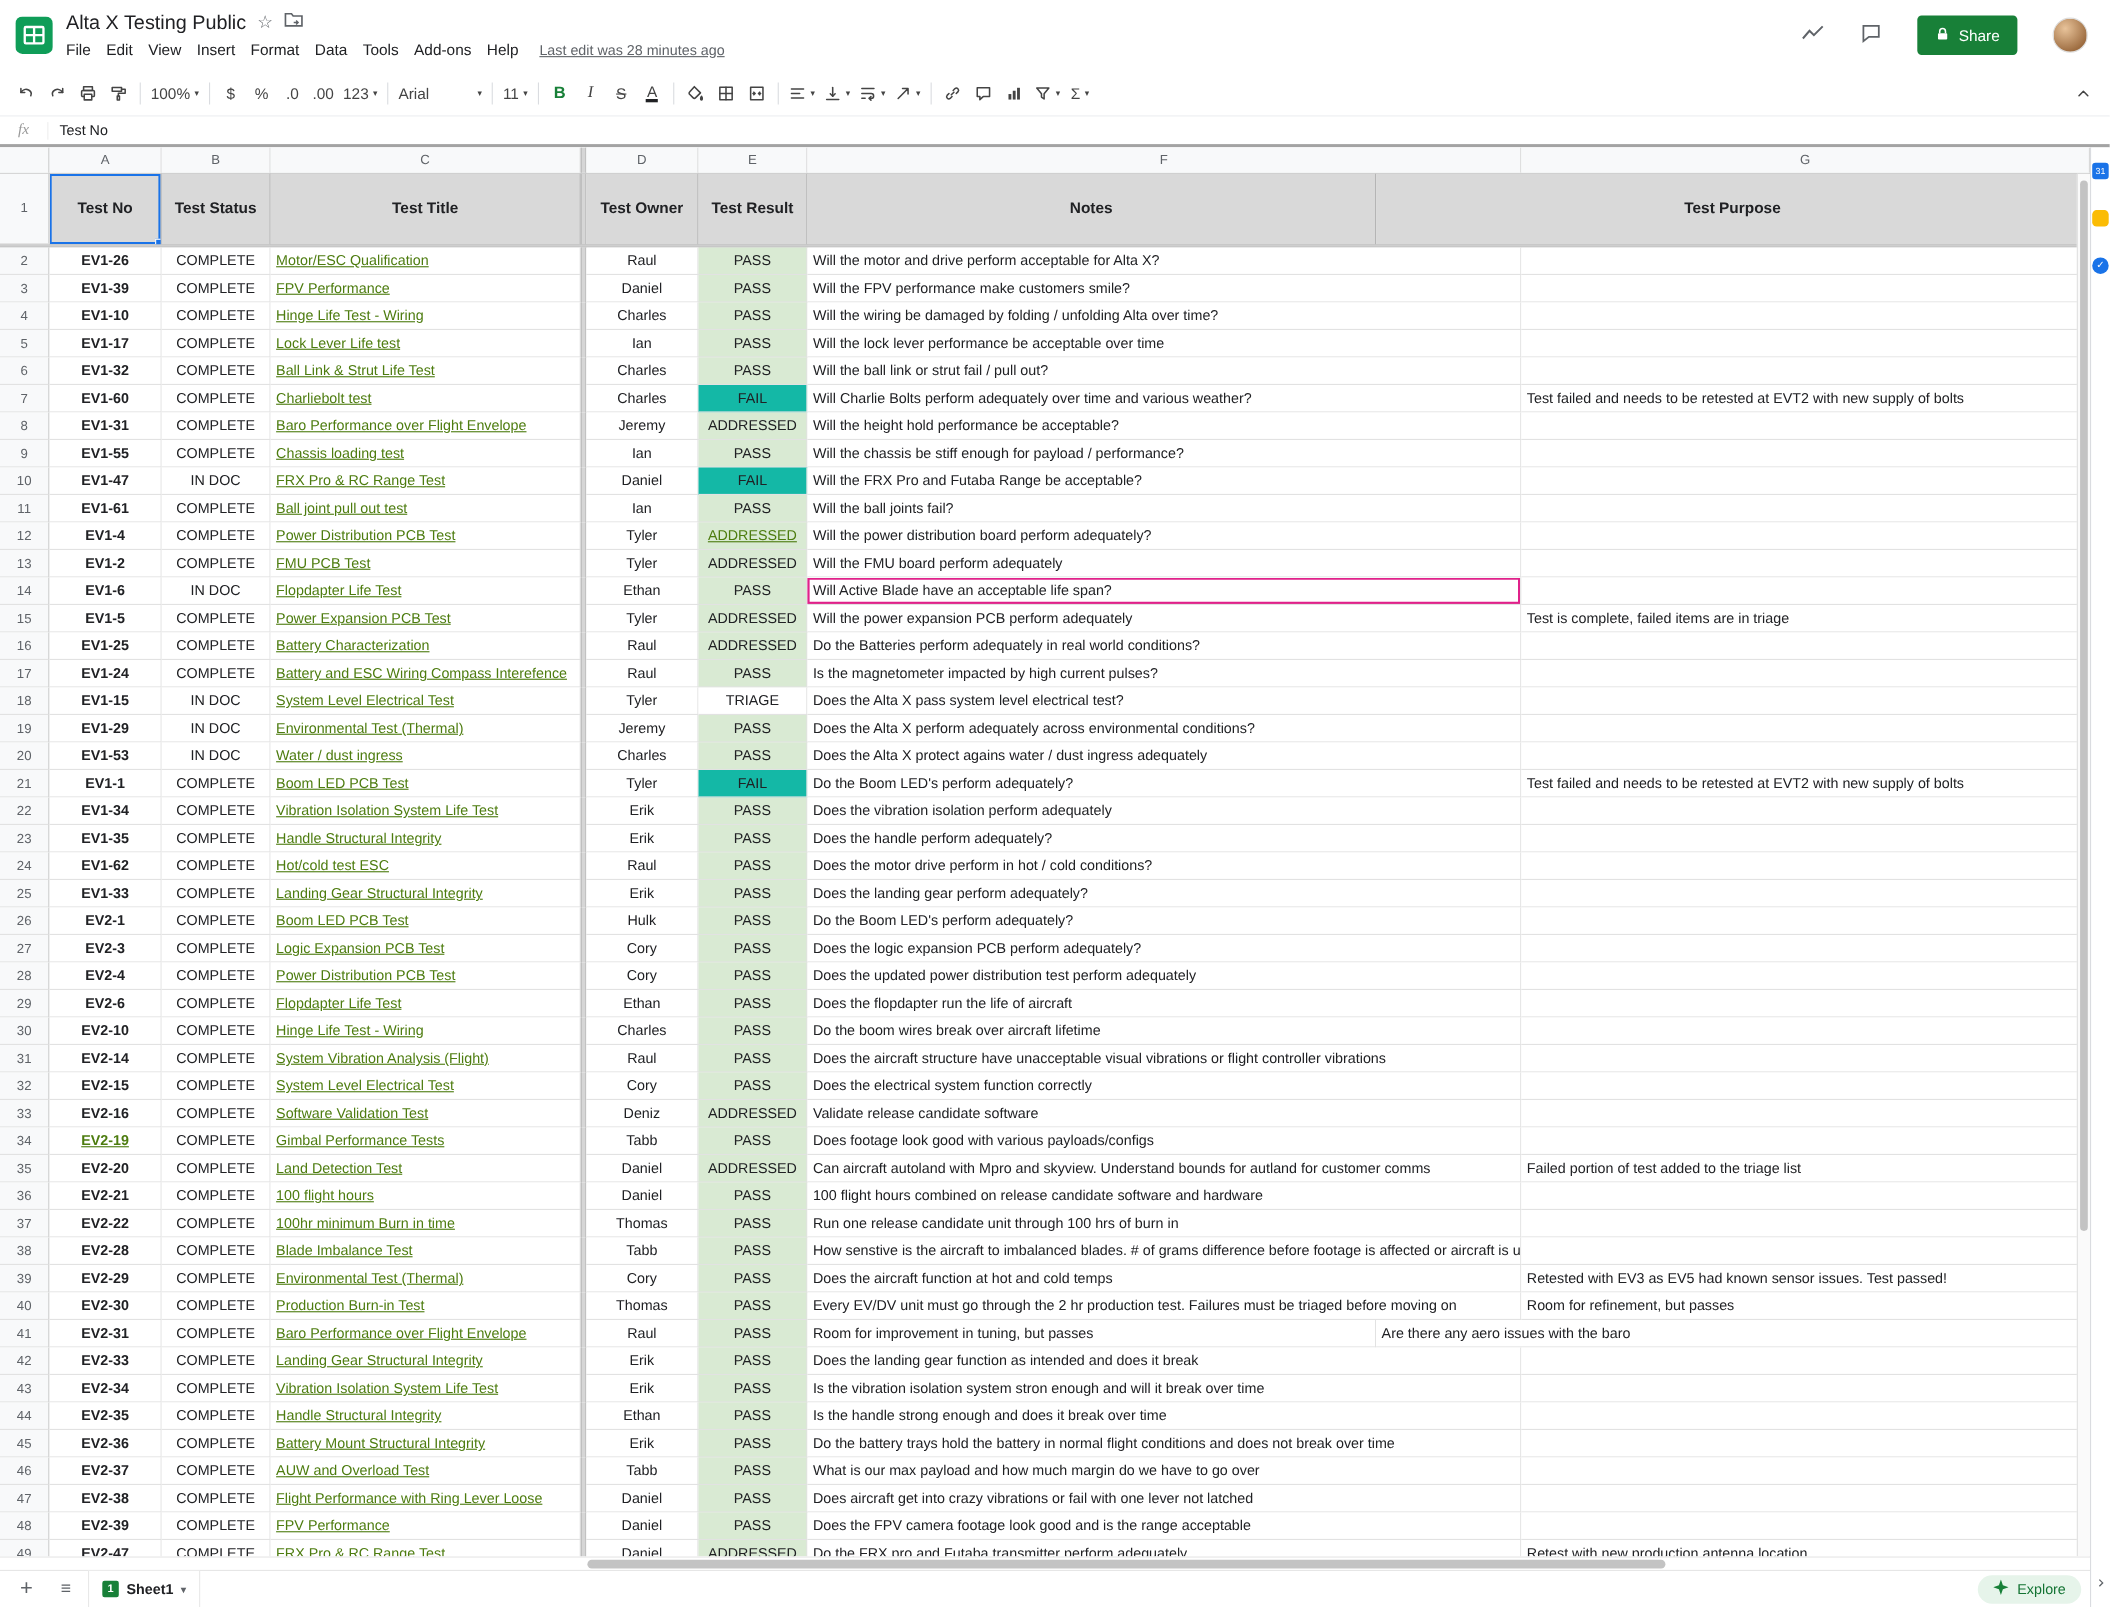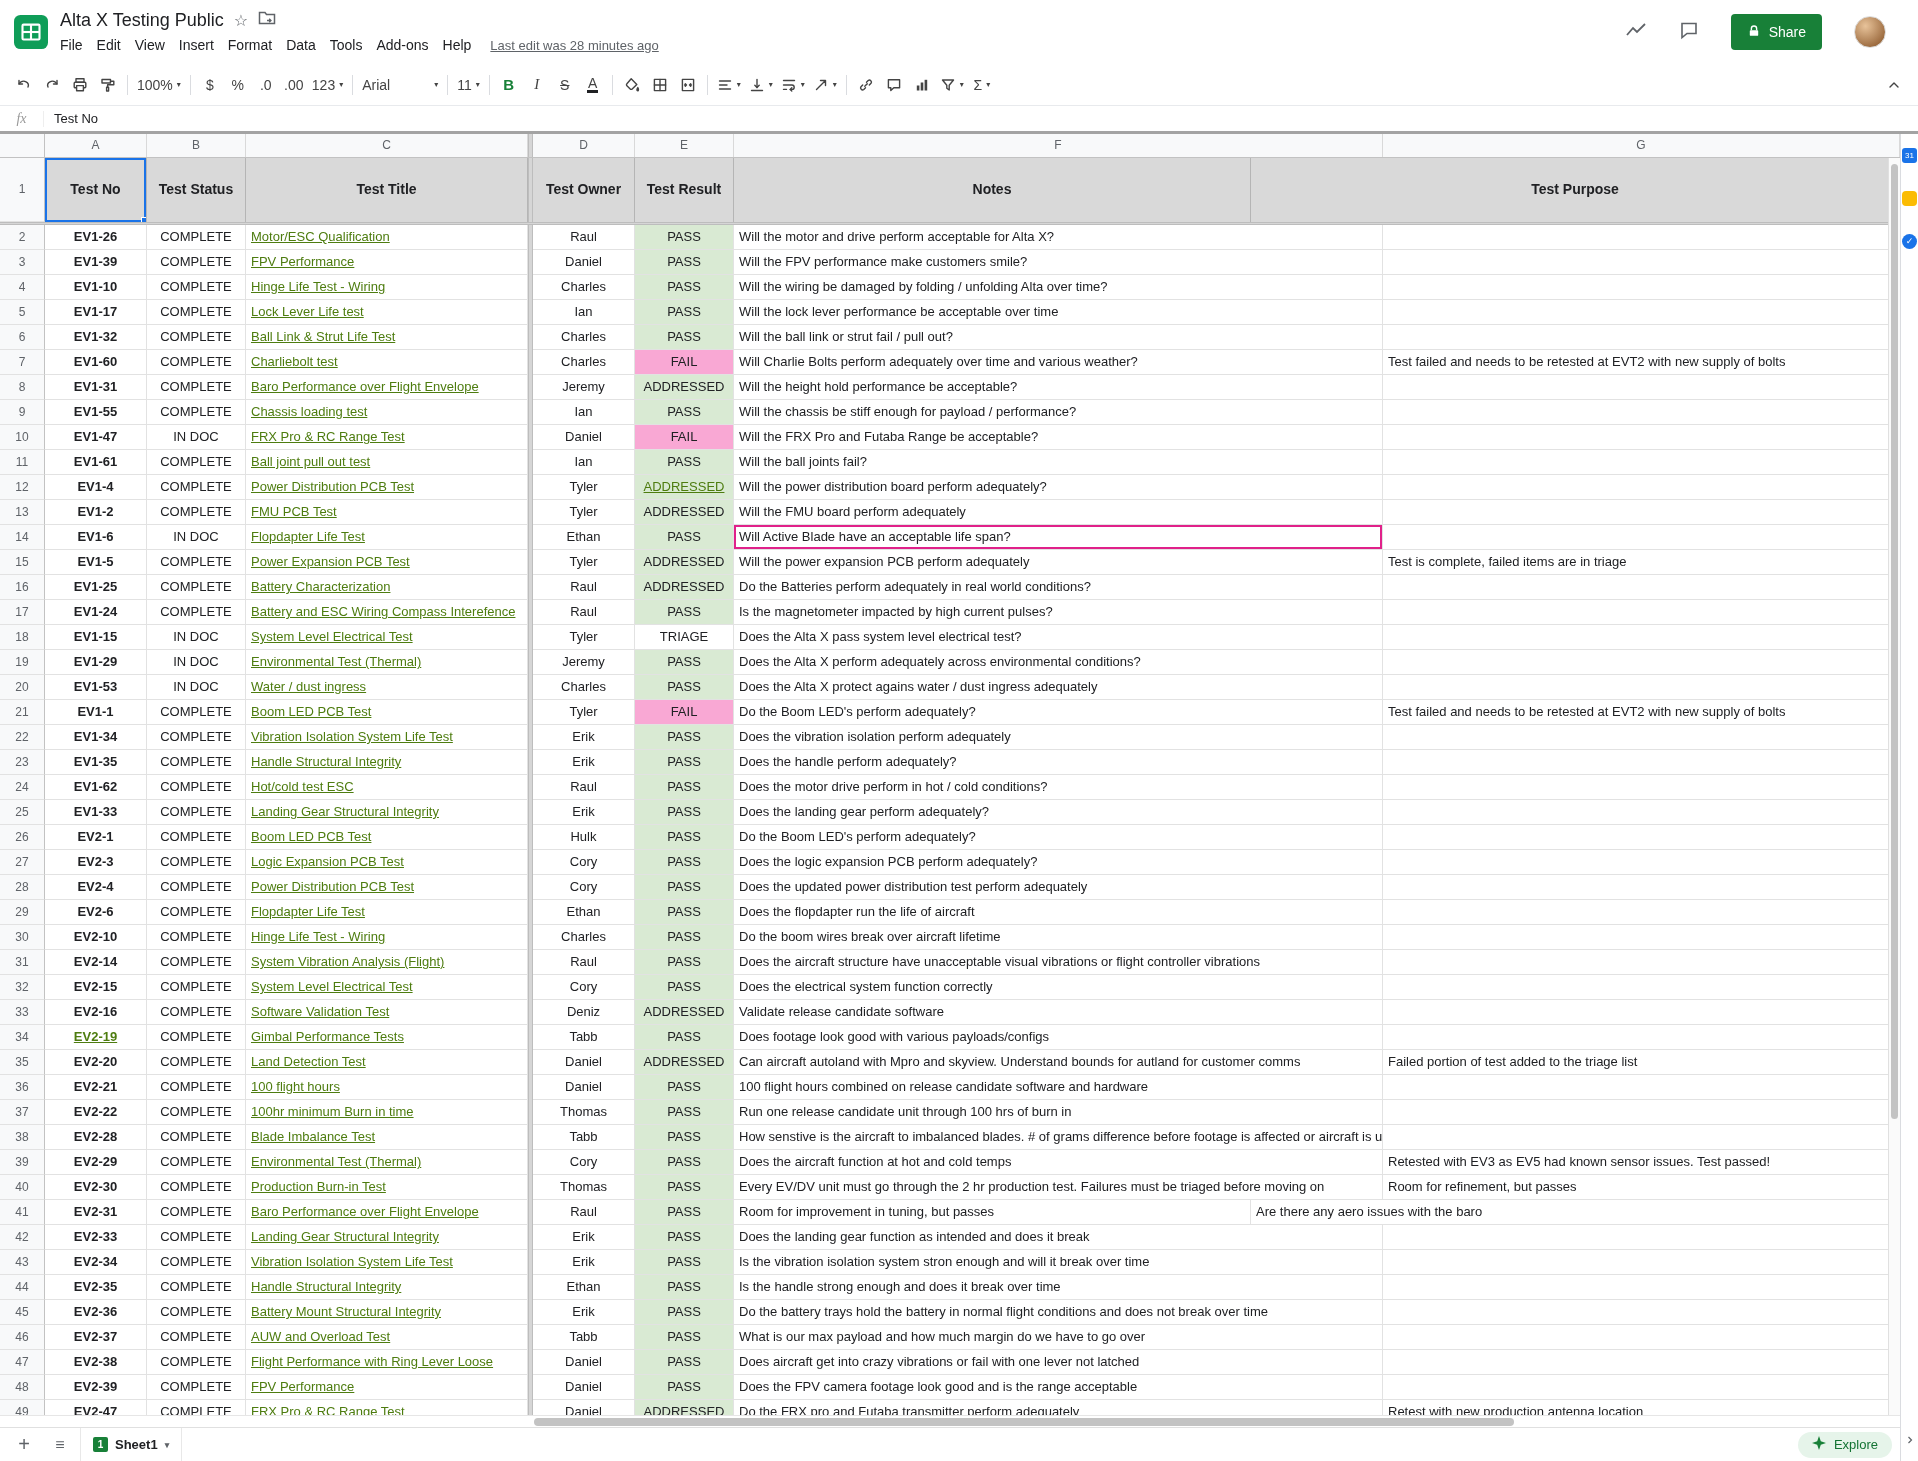--- a/index.html
+++ b/index.html
@@ -1,20 +1,20 @@
 <!DOCTYPE html>
 <html><head>
 <meta charset="utf-8">
 <style>
   * { margin:0; padding:0; box-sizing:border-box; }
   html,body { width:1918px; height:1461px; overflow:hidden; }
   body { font-family:"Liberation Sans", sans-serif; background:#fff; color:#202124; display:flex; flex-direction:column; }
 
   
-  .topbar { height:64px; flex:none; display:flex; align-items:center; padding:0 32px 0 14px; background:#fff; }
+  .topbar { height:64px; flex:none; display:flex; align-items:center; padding:0 20px 0 14px; background:#fff; }
   .logo { width:34px; height:34px; flex:none; cursor:pointer; }
   .title-wrap { margin-left:12px; display:flex; flex-direction:column; justify-content:center; }
   .title-line { display:flex; align-items:center; gap:10px; height:26px; }
   .doc-title { font-size:18px; color:#202124; }
   .tstar { color:#5f6368; font-size:16px; }
   .menu-row { display:flex; align-items:center; height:24px; margin-left:-7px; }
   .menu-item { font-size:14px; color:#202124; padding:2px 7px; border-radius:4px; cursor:pointer; }
   .last-edit { font-size:13px; color:#5f6368; text-decoration:underline; margin-left:12px; cursor:pointer; }
   .topbar-right { margin-left:auto; display:flex; align-items:center; gap:32px; }
   .share { display:flex; align-items:center; gap:8px; background:#188038; color:#fff; border:none; height:36px; padding:0 16px; border-radius:4px; font-size:14px; font-family:inherit; cursor:pointer; }
@@ -59,21 +59,21 @@
   .hrow { display:flex; height:64px; }
   .gut { width:45px; flex:none; background:#f8f9fa; border-right:1px solid #c2c2c2; border-bottom:1px solid #e2e2e2; color:#5f6368; font-size:12px; text-align:center; line-height:24px; cursor:pointer; }
   .gut1 { line-height:63px; height:64px; }
   .hcell { background:#d9d9d9; font-weight:700; font-size:14px; text-align:center; line-height:63px; border-right:1px solid #b5b5b5; height:64px; white-space:nowrap; overflow:hidden; padding:0 4px; cursor:cell; }
   .row { display:flex; height:25px; }
   .cell { border-right:1px solid #e2e2e2; border-bottom:1px solid #e2e2e2; padding:0 5px; font-size:13px; line-height:24px; height:25px; white-space:nowrap; overflow:hidden; background:#fff; cursor:cell; }
   .ctr { text-align:center; }
   .b { font-weight:700; }
   .link { color:#4d7c0f; text-decoration:underline; }
   .r-pass, .r-addr { background:#d9ead3; }
-  .r-fail { background:#f9a8d4; }
+  .r-fail { background:#14b8a6; }
   .r-triage { background:#ffffff; }
   .sel { box-shadow:inset 0 0 0 2px #1a73e8; position:relative; z-index:3; }
   .sel::after { content:""; position:absolute; width:7px; height:7px; background:#1a73e8; border:1px solid #fff; right:-4px; bottom:-4px; }
   .collab { box-shadow:inset 0 0 0 2px #e0218a; position:relative; z-index:2; }
 
   
   .vscroll { position:absolute; right:0; top:24px; bottom:0; width:12px; background:#fafafa; border-left:1px solid #e0e0e0; }
   .vthumb { position:absolute; left:2px; right:2px; top:6px; height:76%; background:#c3c3c3; border-radius:4px; cursor:grab; }
   .hscroll { height:12px; flex:none; position:relative; background:#fff; border-top:1px solid #e6e6e6; }
   .hthumb { position:absolute; top:2px; height:8px; left:534px; width:980px; background:#c3c3c3; border-radius:4px; cursor:grab; }

